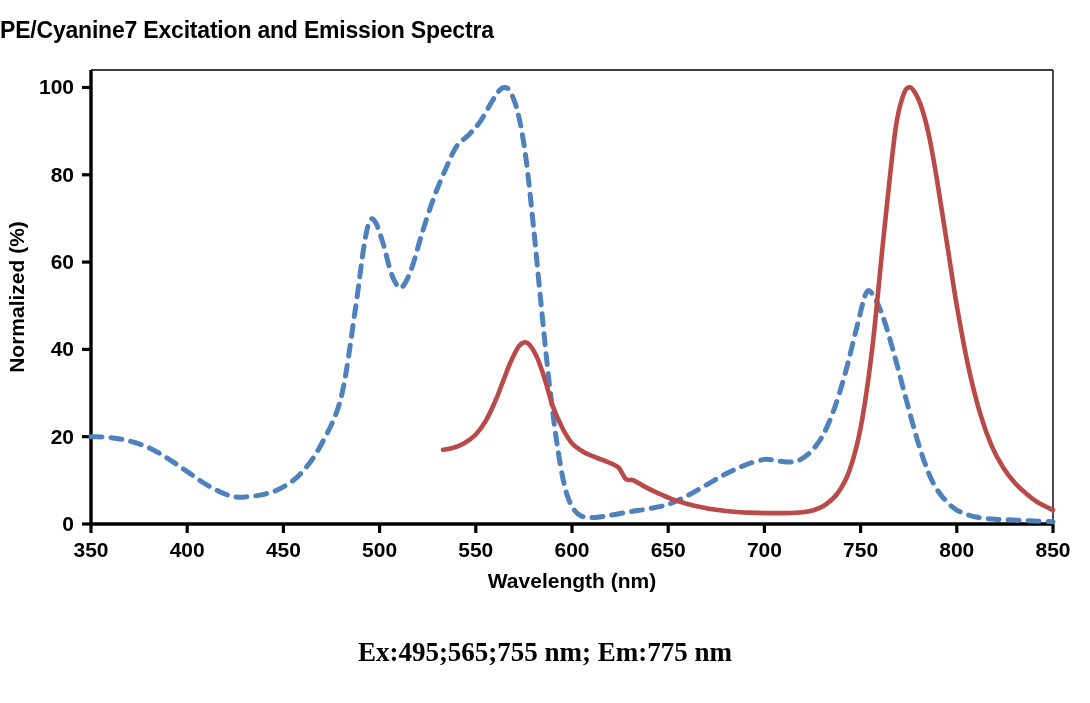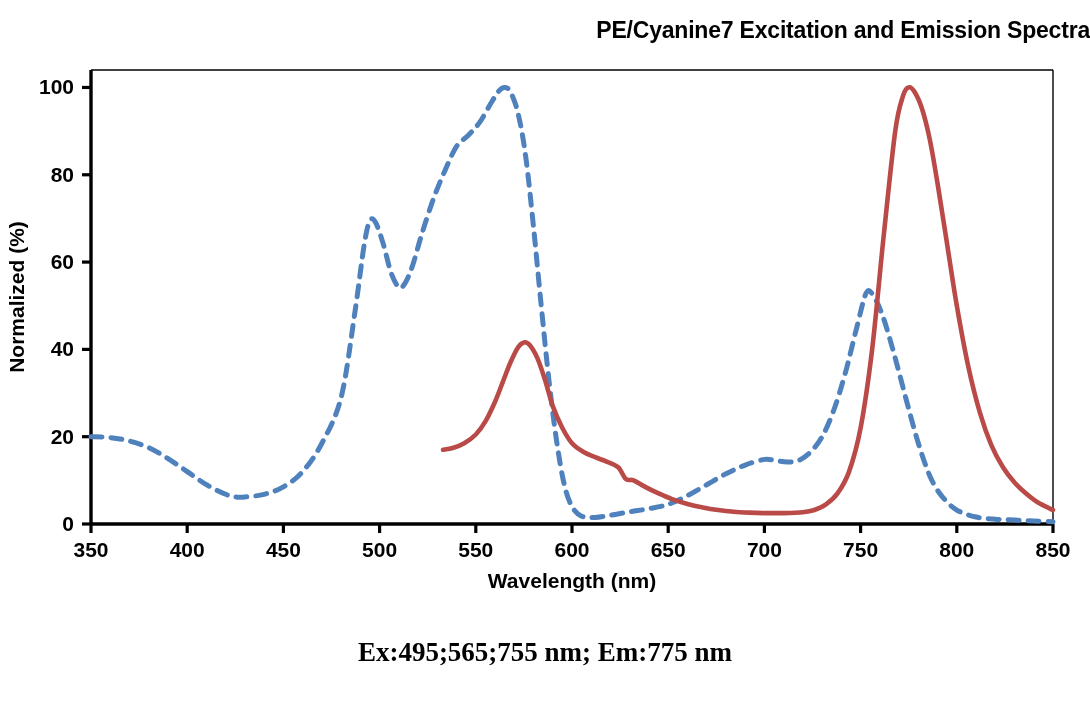--- a/index.html
+++ b/index.html
@@ -19,21 +19,21 @@
     position: absolute;
     left: 0; top: 0;
     width: 1090px;
     height: 703px;
   }
   #chart-title {
     position: absolute;
     left: 0;
     top: 17px;
     width: 1090px;
-    text-align: right;
+    text-align: left;
     font-size: 23px;
     font-weight: bold;
     letter-spacing: -0.2px;
     font-family: "Liberation Sans", sans-serif;
   }
   #caption {
     position: absolute;
     left: 0;
     top: 637px;
     width: 1090px;

